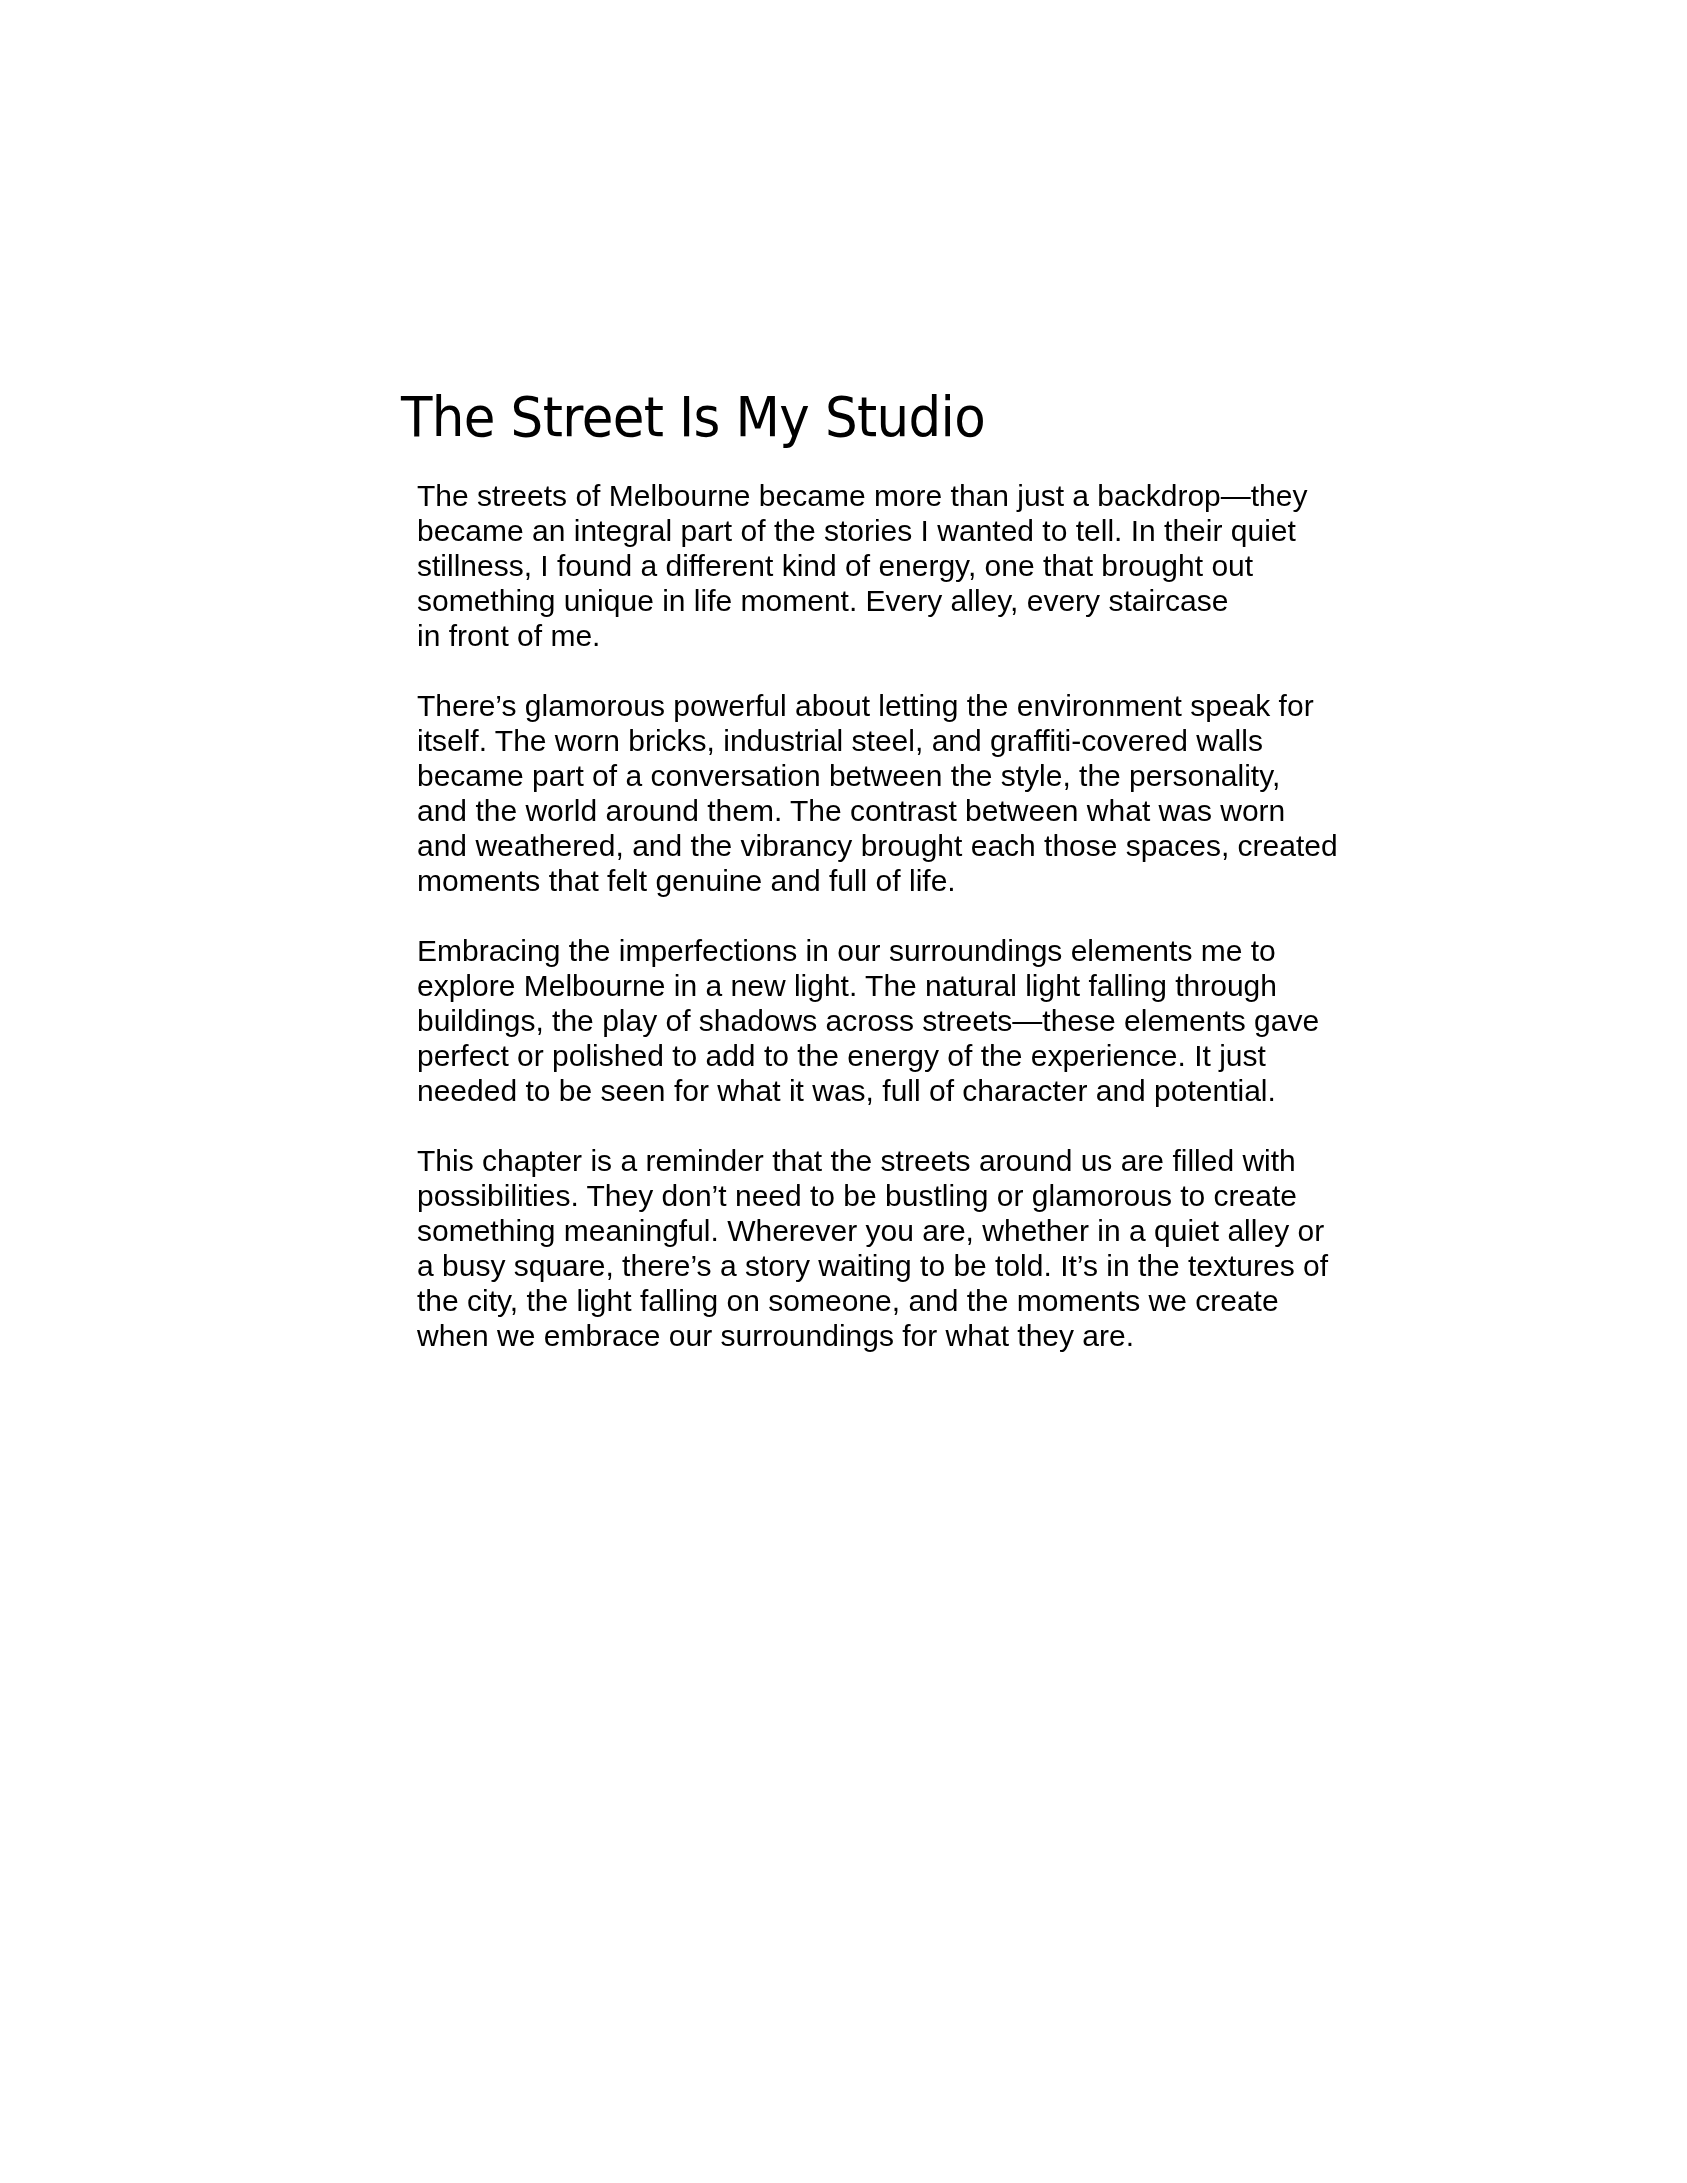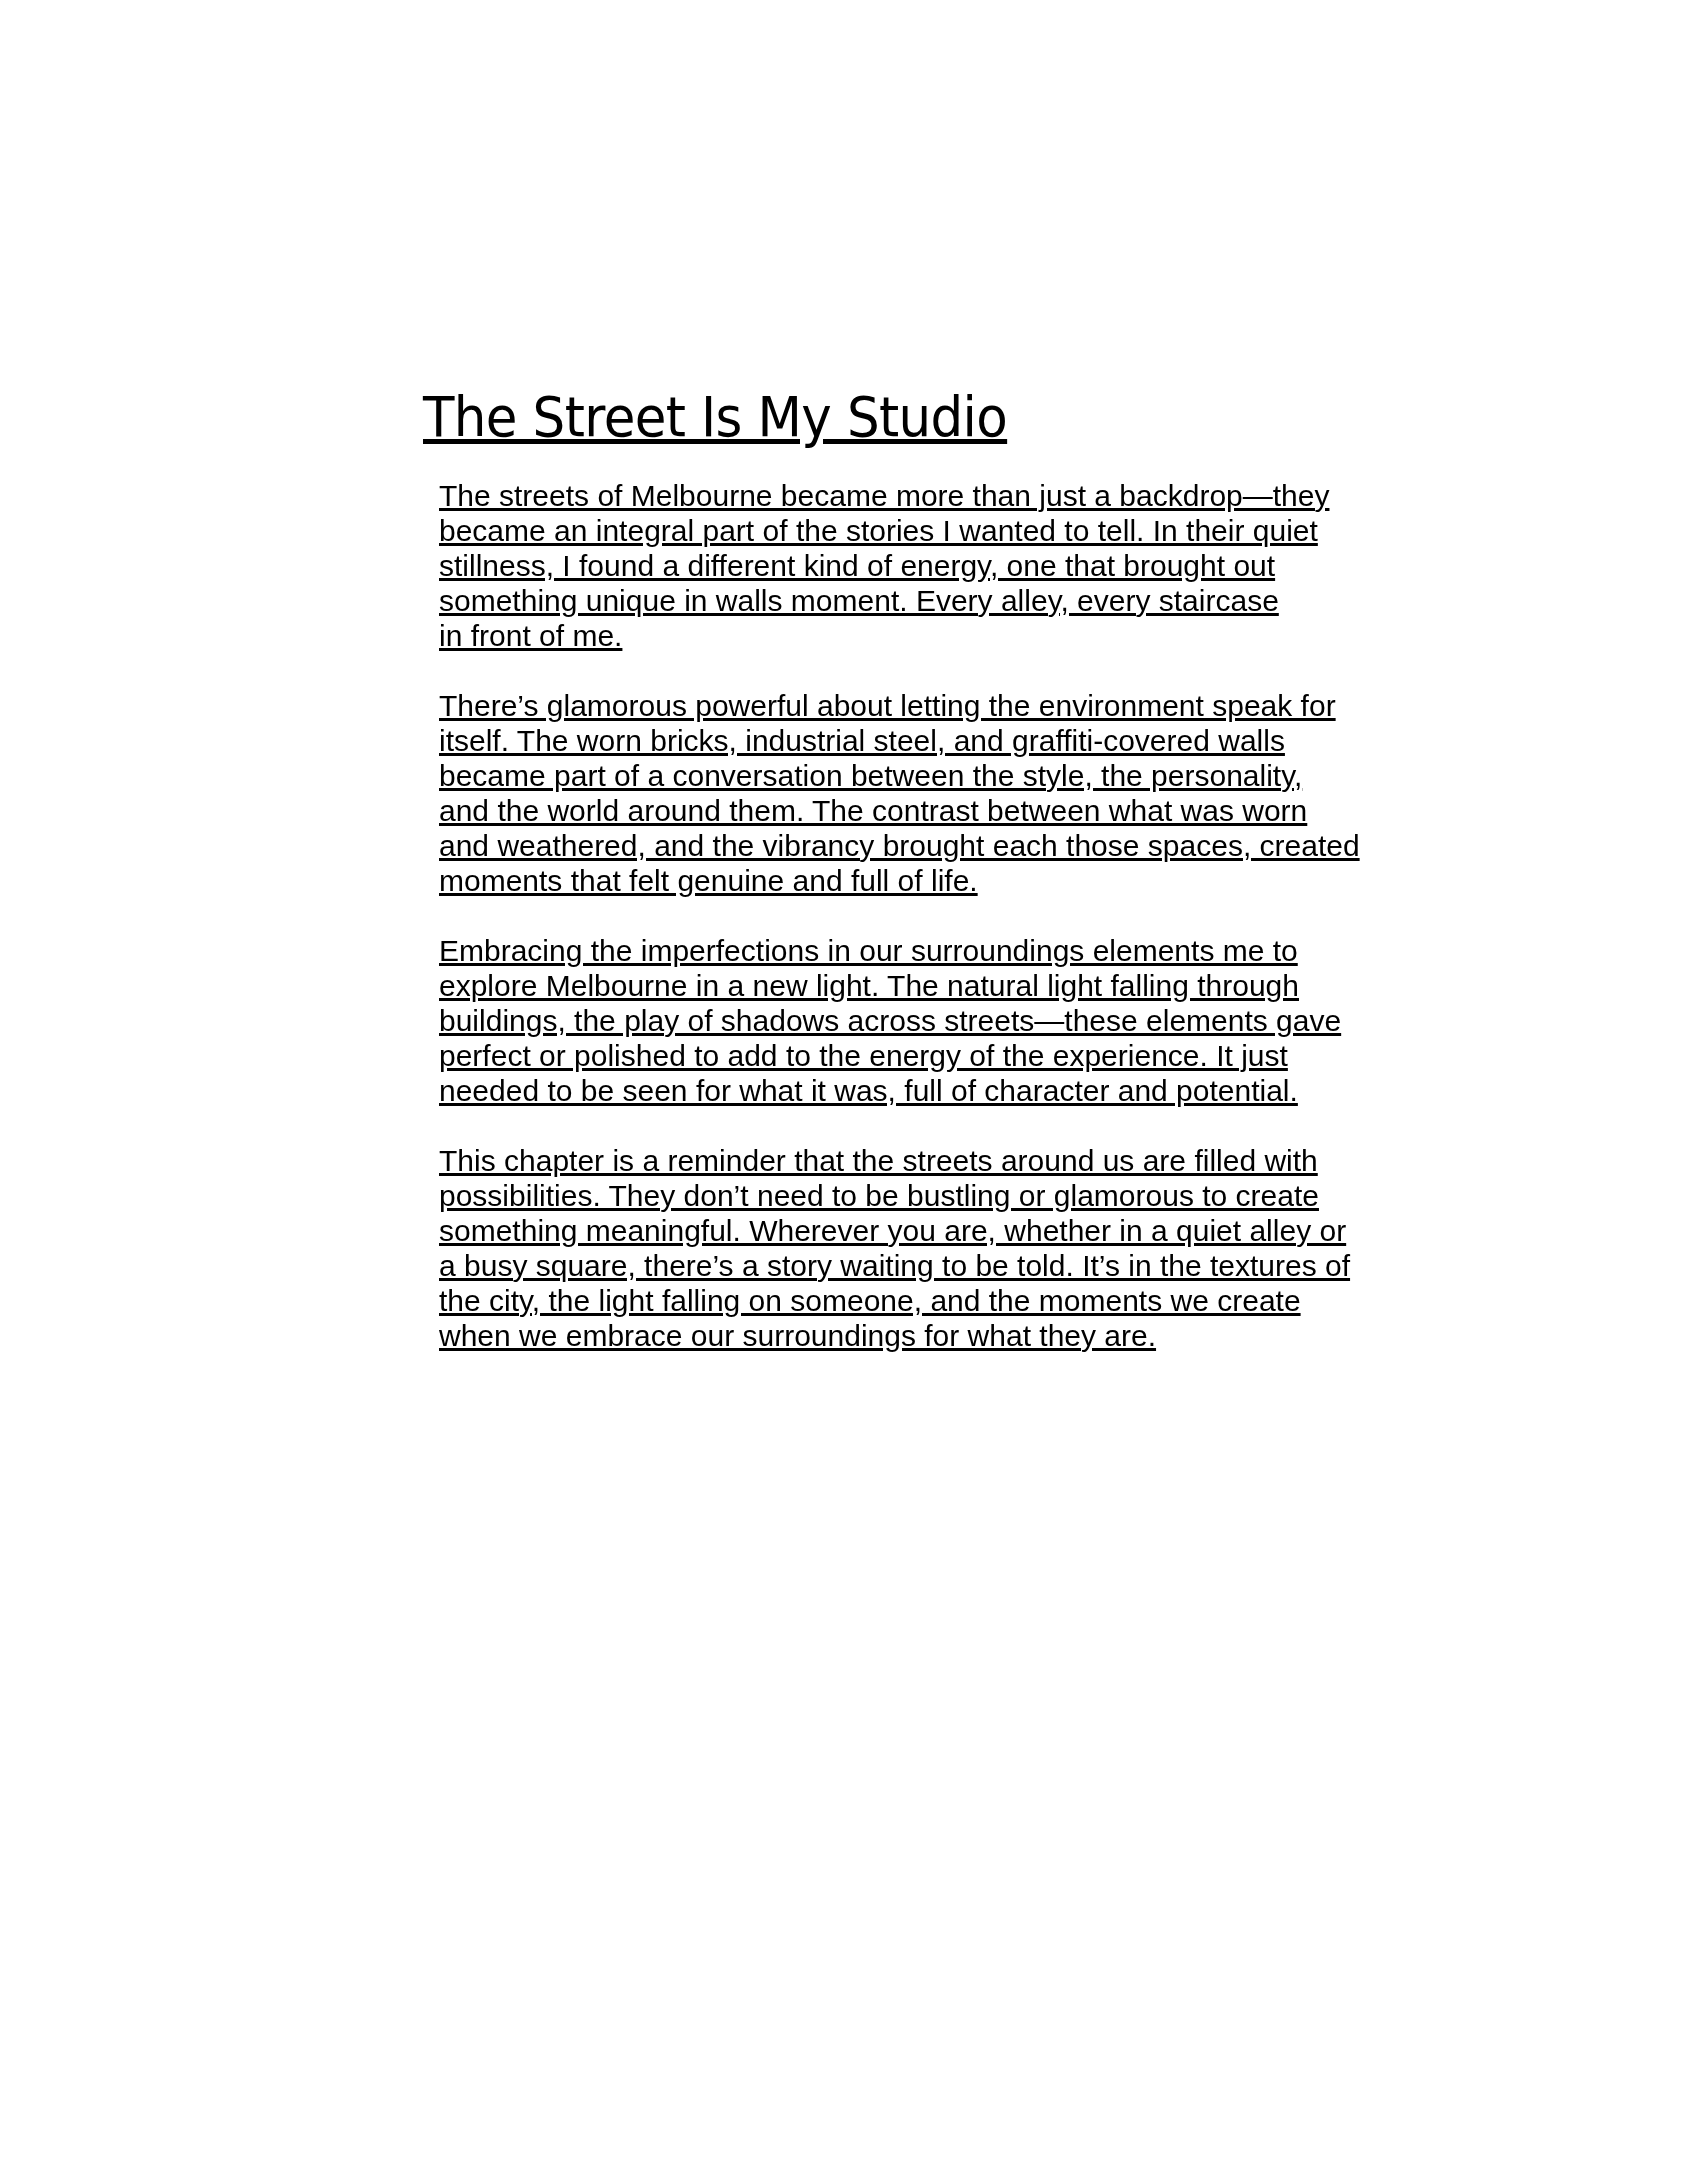--- a/index.html
+++ b/index.html
@@ -9,24 +9,23 @@
     }
     body {
       width: 1687px;
       height: 2183px;
       position: relative;
       overflow: hidden;
       color: #000000;
     }
     .page {
       position: absolute;
-      left: 423px;
+      left: 401px;
       top: 382px;
       width: 939px;
-      text-decoration: underline;
     }
     .title {
       font-family: "DejaVu Sans", sans-serif;
       font-weight: normal;
       font-size: 56px;
       line-height: 69px;
       margin: 0 0 26.5px 0;
       letter-spacing: -0.7px;
       transform: scaleX(0.92);
       transform-origin: left center;
@@ -46,21 +45,21 @@
 </head>
 <body>
 
 <div class="page">
   <h1 class="title">The Street Is My Studio</h1>
 
   <p class="para">
     <span class="line">The streets of Melbourne became more than just a backdrop—they</span>
     <span class="line">became an integral part of the stories I wanted to tell. In their quiet</span>
     <span class="line">stillness, I found a different kind of energy, one that brought out</span>
-    <span class="line">something unique in walls moment. Every alley, every staircase</span>
+    <span class="line">something unique in life moment. Every alley, every staircase</span>
     <span class="line">in front of me.</span>
   </p>
 
   <p class="para">
     <span class="line">There’s glamorous powerful about letting the environment speak for</span>
     <span class="line">itself. The worn bricks, industrial steel, and graffiti-covered walls</span>
     <span class="line">became part of a conversation between the style, the personality,</span>
     <span class="line">and the world around them. The contrast between what was worn</span>
     <span class="line">and weathered, and the vibrancy brought each those spaces, created</span>
     <span class="line">moments that felt genuine and full of life.</span>

